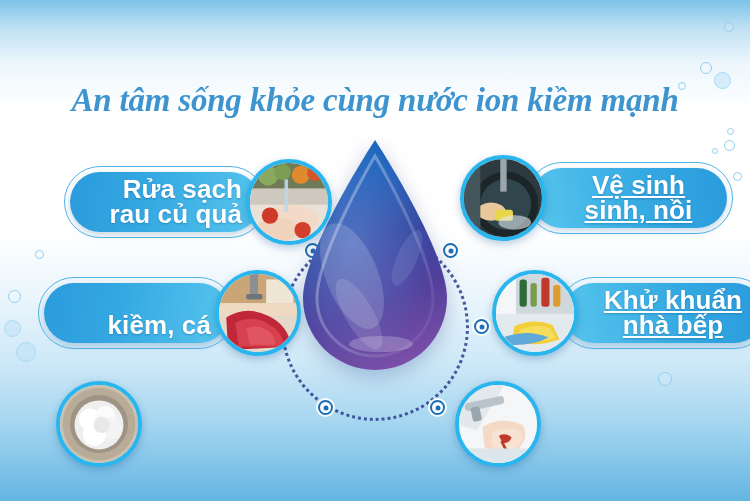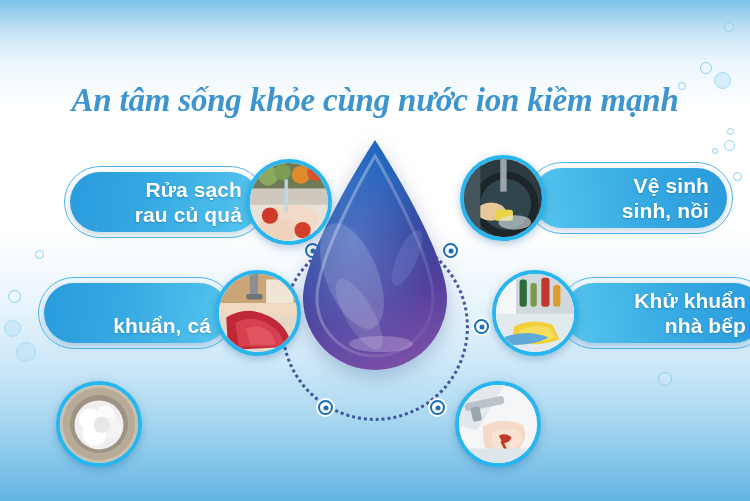--- a/index.html
+++ b/index.html
@@ -127,28 +127,28 @@
     border-radius: 38px;
     border: 1.5px solid #4fb3e5;
     pointer-events: none;
   }
   .pill-l { background: linear-gradient(100deg, #2a9bdc 0%, #35a9e2 42%, #57c6ee 100%); }
   .pill-r { background: linear-gradient(260deg, #2a9bdc 0%, #35a9e2 42%, #57c6ee 100%); }
 
   .pill-text {
     color: #ffffff;
     font-weight: bold;
-    font-size: 21px;
+    font-size: 26px;
     line-height: 25px;
     letter-spacing: 0.1px;
     text-shadow: 0 1px 2px rgba(10,70,120,0.35);
     white-space: nowrap;
   }
   .align-r { text-align: right; }
-  .align-l { text-align: right; }
+  .align-l { text-align: center; text-decoration: underline; }
 
   
   .photo {
     position: relative;
     width: 86px;
     height: 86px;
     flex: 0 0 86px;
     border-radius: 50%;
     border: 4px solid #29b6ef;
     overflow: hidden;
@@ -295,21 +295,21 @@
         <span>Vệ sinh</span><br>
         <span>sinh, nồi</span>
       </div>
     </div>
   </div>
 
   <div class="callout" style="left:44px;top:277px;">
     <div class="pill pill-l" style="width:185px;">
       <div class="pill-text align-r" style="width:100%;">
         <br>
-        <span>khuẩn, cá</span>
+        <span>kiềm, cá</span>
       </div>
     </div>
     <div class="photo gap-l">
       <div class="tail tail-right"></div>
       <svg class="img" viewBox="0 0 86 86" xmlns="http://www.w3.org/2000/svg">
         <rect width="86" height="86" fill="#e4d8c8"></rect>
         <rect width="86" height="34" fill="#c9a578"></rect>
         <rect x="34" y="0" width="9" height="26" fill="#8b8f92"></rect>
         <rect x="30" y="22" width="18" height="6" rx="2" fill="#6f7478"></rect>
         <rect x="52" y="6" width="30" height="26" fill="#efe6d6"></rect>

